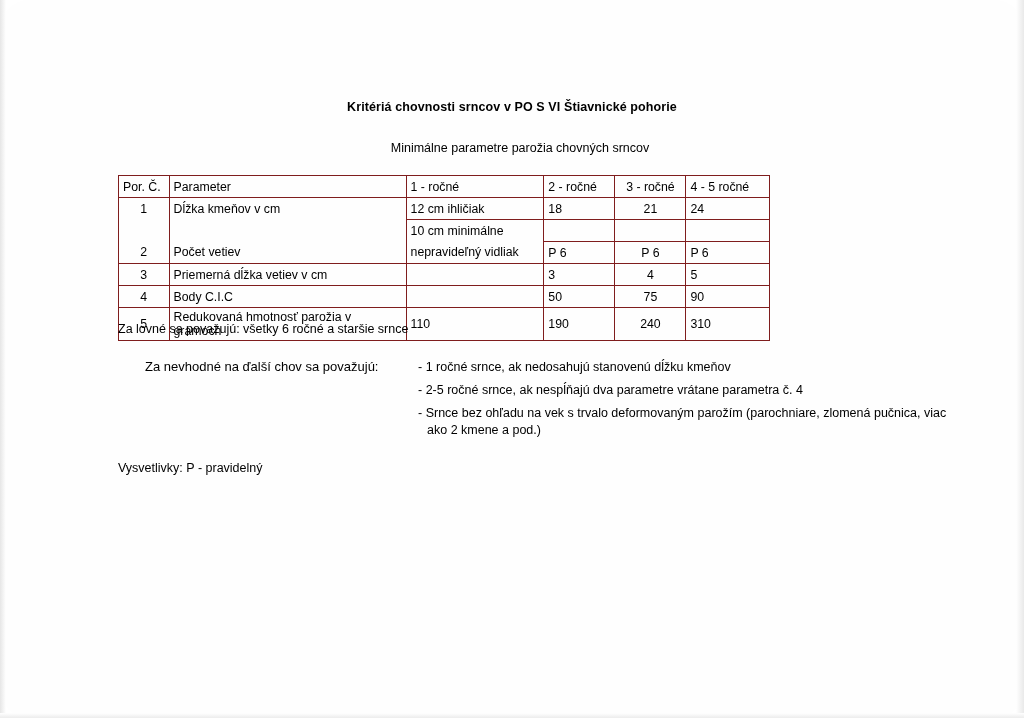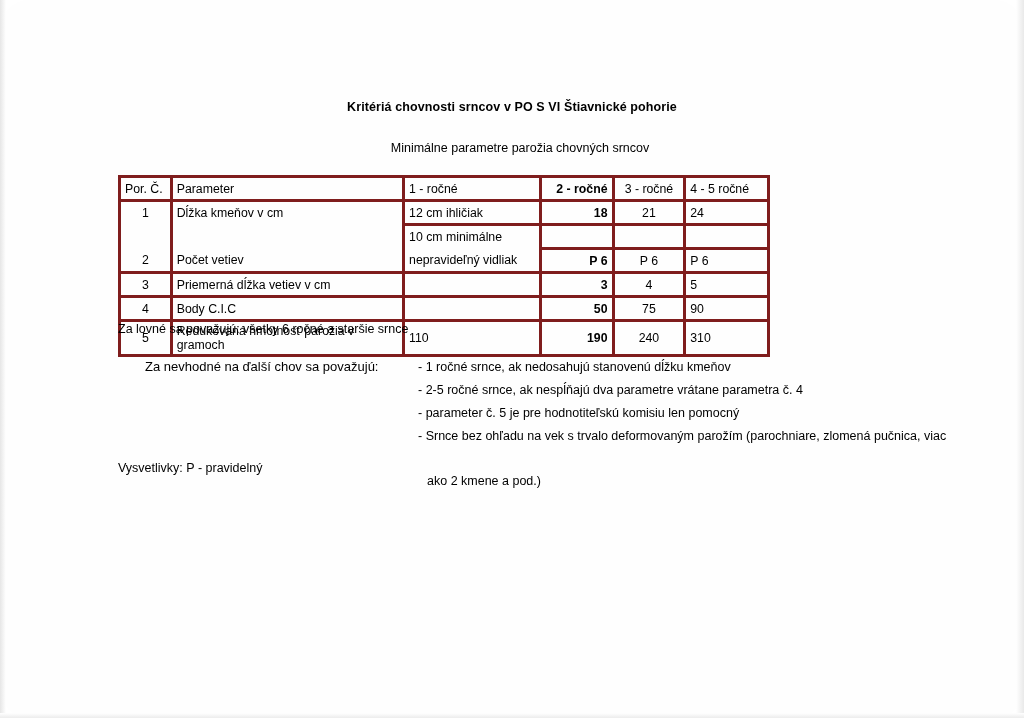--- a/index.html
+++ b/index.html
@@ -64,29 +64,29 @@
 
   table.params {
     position: absolute;
     top: 175px;
     left: 118px;
     width: 652px;
     border-collapse: collapse;
     font-size: 12.3px;
   }
   table.params td {
-    border: 3px solid #7f1d1d;
+    border: 1px solid #7f1d1d;
     padding: 2px 4px;
     height: 17px;
     vertical-align: middle;
   }
   .c-no { width: 44px; text-align: center; }
   .c-param { width: 248px; text-align: left; }
   .c-1r { width: 136px; text-align: left; }
-  .c-2r { width: 66px; text-align: right; font-weight: bold; }
+  .c-2r { width: 66px; text-align: left; }
   .c-3r { width: 66px; text-align: center; }
   .c-45r { width: 80px; text-align: left; }
 
   .left-text { text-align: left !important; padding-left: 4px; }
   .no-bottom { border-bottom: none !important; }
   .no-top { border-top: none !important; }
 
   .para-lovne {
     position: absolute;
     top: 322px;
@@ -108,21 +108,20 @@
   }
   .bullets div {
     margin-bottom: 6px;
     line-height: 1.35;
   }
   .bullets div.wrap {
     margin-bottom: 0;
   }
   .bullets .cont {
     margin-left: 9px;
-    margin-top: 28px;
   }
   .vysvetlivky {
     position: absolute;
     top: 461px;
     left: 118px;
     font-size: 12.5px;
   }
 </style>
 </head>
 <body>
@@ -203,20 +202,19 @@
     </tbody>
   </table>
 
   <div class="para-lovne">Za lovné sa považujú: všetky 6 ročné a staršie srnce</div>
 
   <div class="para-nevhodne-label">Za nevhodné na ďalší chov sa považujú:</div>
 
   <div class="bullets">
     <div>- 1 ročné srnce, ak nedosahujú stanovenú dĺžku kmeňov</div>
     <div>- 2-5 ročné srnce, ak nespĺňajú dva parametre vrátane parametra č. 4</div>
-    <div>- parameter č. 5 je pre hodnotiteľskú komisiu len pomocný</div>
     <div class="wrap">- Srnce bez ohľadu na vek s trvalo deformovaným parožím (parochniare, zlomená pučnica, viac</div>
     <div class="cont">ako 2 kmene a pod.)</div>
   </div>
 
   <div class="vysvetlivky">Vysvetlivky: P - pravidelný</div>
 
 </div>
 
 </body></html>

